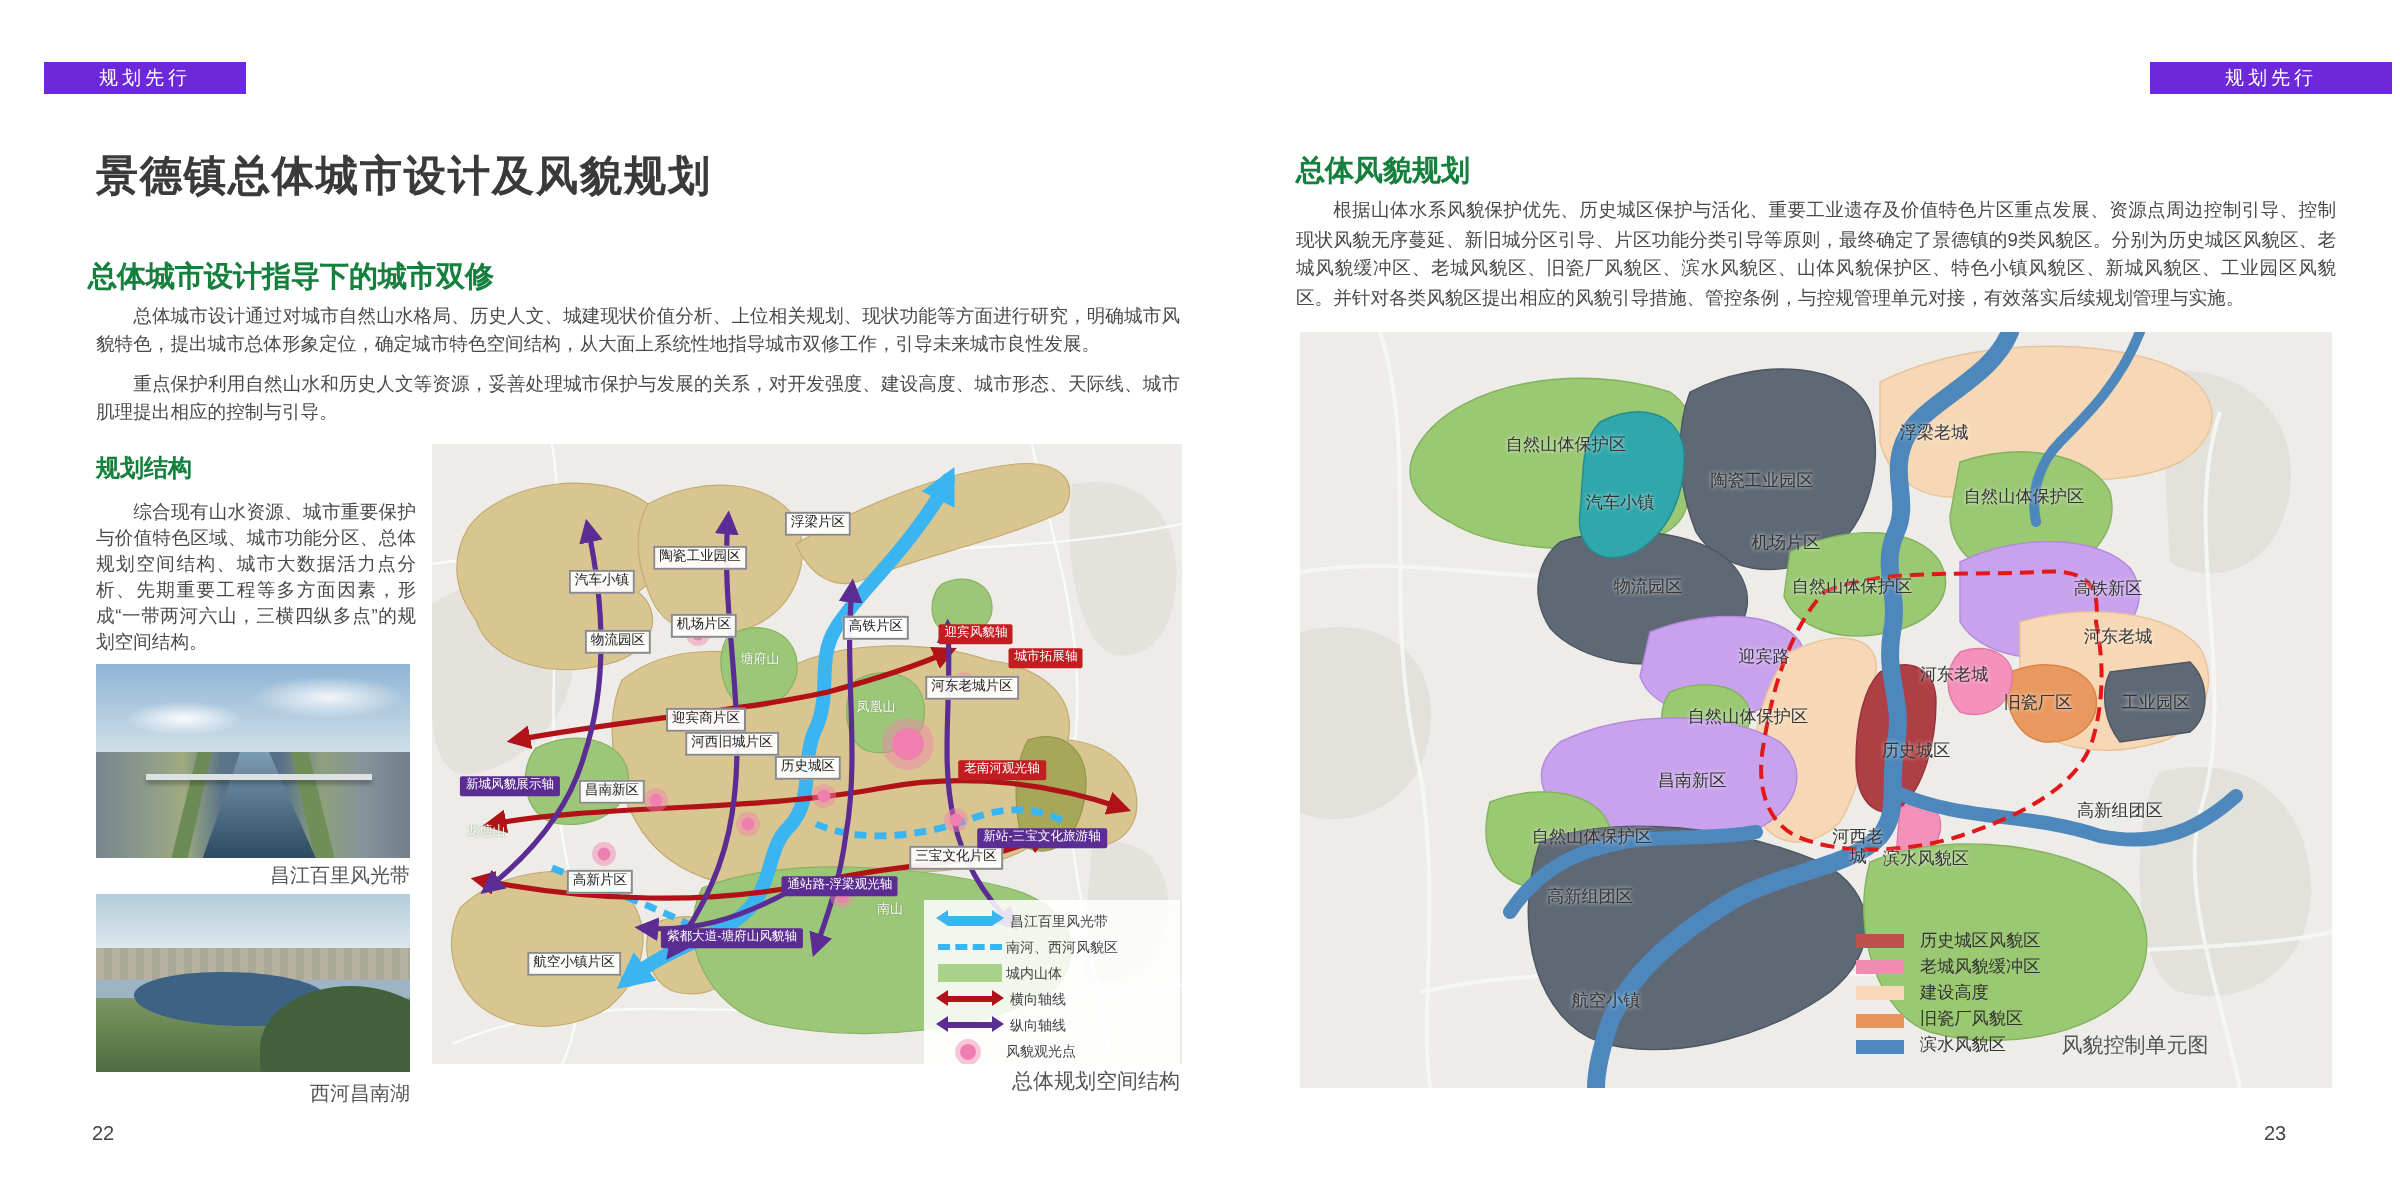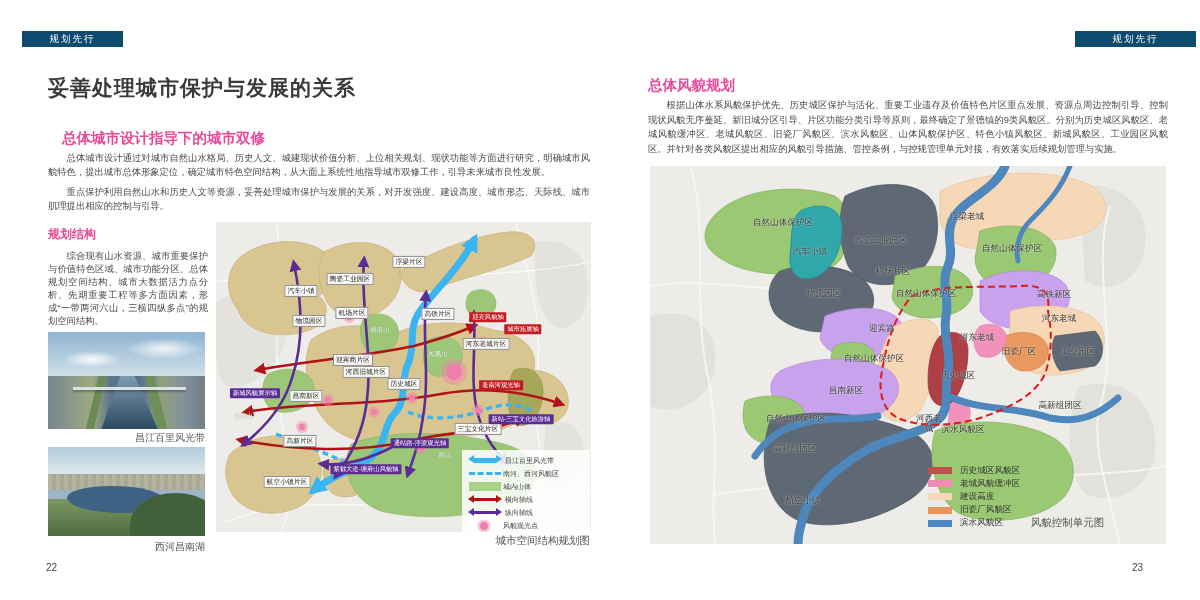--- a/index.html
+++ b/index.html
@@ -1,23 +1,23 @@
 <!DOCTYPE html>
 <html><head>
 <meta charset="utf-8">
 <style>
   html,body{margin:0;padding:0}
   body{width:1200px;height:600px;position:relative;background:#fff;overflow:hidden;
        font-family:"Liberation Sans","DejaVu Sans",sans-serif;color:#333}
   
-  .tagbar{position:absolute;background:#0c4a6e;color:#fff;font-size:9.5px;letter-spacing:2px;
+  .tagbar{position:absolute;background:#6d28d9;color:#fff;font-size:9.5px;letter-spacing:2px;
           display:flex;align-items:center;justify-content:center;height:16px}
   
   .doc-title{position:absolute;font-size:21px;font-weight:bold;color:#3a3a3a;letter-spacing:1px}
-  .sec-h{position:absolute;font-size:14.5px;font-weight:bold;color:#ec4899}
+  .sec-h{position:absolute;font-size:14.5px;font-weight:bold;color:#15803d}
   .body-p{position:absolute;font-size:9.3px;line-height:13.5px;color:#4a4a4a;
           text-align:justify;text-indent:2em;margin:0}
   .caption{position:absolute;font-size:10px;color:#555}
   .pageno{position:absolute;font-size:10px;color:#444}
   
   .photo{position:absolute;overflow:hidden;background:#9db4c4}
   .photo>div{position:absolute}
   .p1-sky{inset:0 0 55% 0;background:
      radial-gradient(ellipse 42px 12px at 28% 62%, rgba(255,255,255,.95), rgba(255,255,255,0) 70%),
      radial-gradient(ellipse 55px 15px at 74% 38%, rgba(255,255,255,.85), rgba(255,255,255,0) 70%),
@@ -72,23 +72,23 @@
   .rsw{width:24px;height:7px;margin-right:8px;flex:none}
   .rsw.dash{height:8px;background:#fff;border:1.6px dashed #e01616;box-sizing:border-box}
 </style>
 </head>
 <body>
 
 <div class="tagbar" style="left:22px;top:31px;width:101px">
   <span>规划先行</span>
 </div>
 
-<div class="doc-title" style="left:48px;top:74px">妥善处理城市保护与发展的关系</div>
-
-<div class="sec-h" style="left:62px;top:129px">总体城市设计指导下的城市双修</div>
+<div class="doc-title" style="left:48px;top:74px">景德镇总体城市设计及风貌规划</div>
+
+<div class="sec-h" style="left:44px;top:129px">总体城市设计指导下的城市双修</div>
 <p class="body-p" style="left:48px;top:152px;width:542px">总体城市设计通过对城市自然山水格局、历史人文、城建现状价值分析、上位相关规划、现状功能等方面进行研究，明确城市风貌特色，提出城市总体形象定位，确定城市特色空间结构，从大面上系统性地指导城市双修工作，引导未来城市良性发展。</p>
 <p class="body-p" style="left:48px;top:186px;width:542px">重点保护利用自然山水和历史人文等资源，妥善处理城市保护与发展的关系，对开发强度、建设高度、城市形态、天际线、城市肌理提出相应的控制与引导。</p>
 
 <div class="sec-h" style="left:48px;top:226px;font-size:12px">规划结构</div>
 <p class="body-p" style="left:48px;top:250px;width:160px;line-height:13px">综合现有山水资源、城市重要保护与价值特色区域、城市功能分区、总体规划空间结构、城市大数据活力点分析、先期重要工程等多方面因素，形成“一带两河六山，三横四纵多点”的规划空间结构。</p>
 
 <div class="photo" style="left:48px;top:332px;width:157px;height:97px">
   <div class="p1-sky"></div>
   <div class="p1-ground"></div>
   <div class="p1-bankl"></div>
@@ -242,21 +242,21 @@
     <div class="lrow">
         <span class="axline c-purple"></span>
         <span>纵向轴线</span>
       </div>
     <div class="lrow">
         <span class="dotsw"></span>
         <span>风貌观光点</span>
       </div>
   </div>
 </div>
-<div class="caption" style="left:410px;top:534px;width:180px;text-align:right;font-size:10.5px">城市空间结构规划图</div>
+<div class="caption" style="left:410px;top:534px;width:180px;text-align:right;font-size:10.5px">总体规划空间结构</div>
 
 <div class="pageno" style="left:46px;top:562px">22</div>
 
 <div class="tagbar" style="left:1075px;top:31px;width:121px">
   <span>规划先行</span>
 </div>
 
 <div class="sec-h" style="left:648px;top:76px">总体风貌规划</div>
 <p class="body-p" style="left:648px;top:98px;width:520px;line-height:14.5px">根据山体水系风貌保护优先、历史城区保护与活化、重要工业遗存及价值特色片区重点发展、资源点周边控制引导、控制现状风貌无序蔓延、新旧城分区引导、片区功能分类引导等原则，最终确定了景德镇的9类风貌区。分别为历史城区风貌区、老城风貌缓冲区、老城风貌区、旧瓷厂风貌区、滨水风貌区、山体风貌保护区、特色小镇风貌区、新城风貌区、工业园区风貌区。并针对各类风貌区提出相应的风貌引导措施、管控条例，与控规管理单元对接，有效落实后续规划管理与实施。</p>
 

